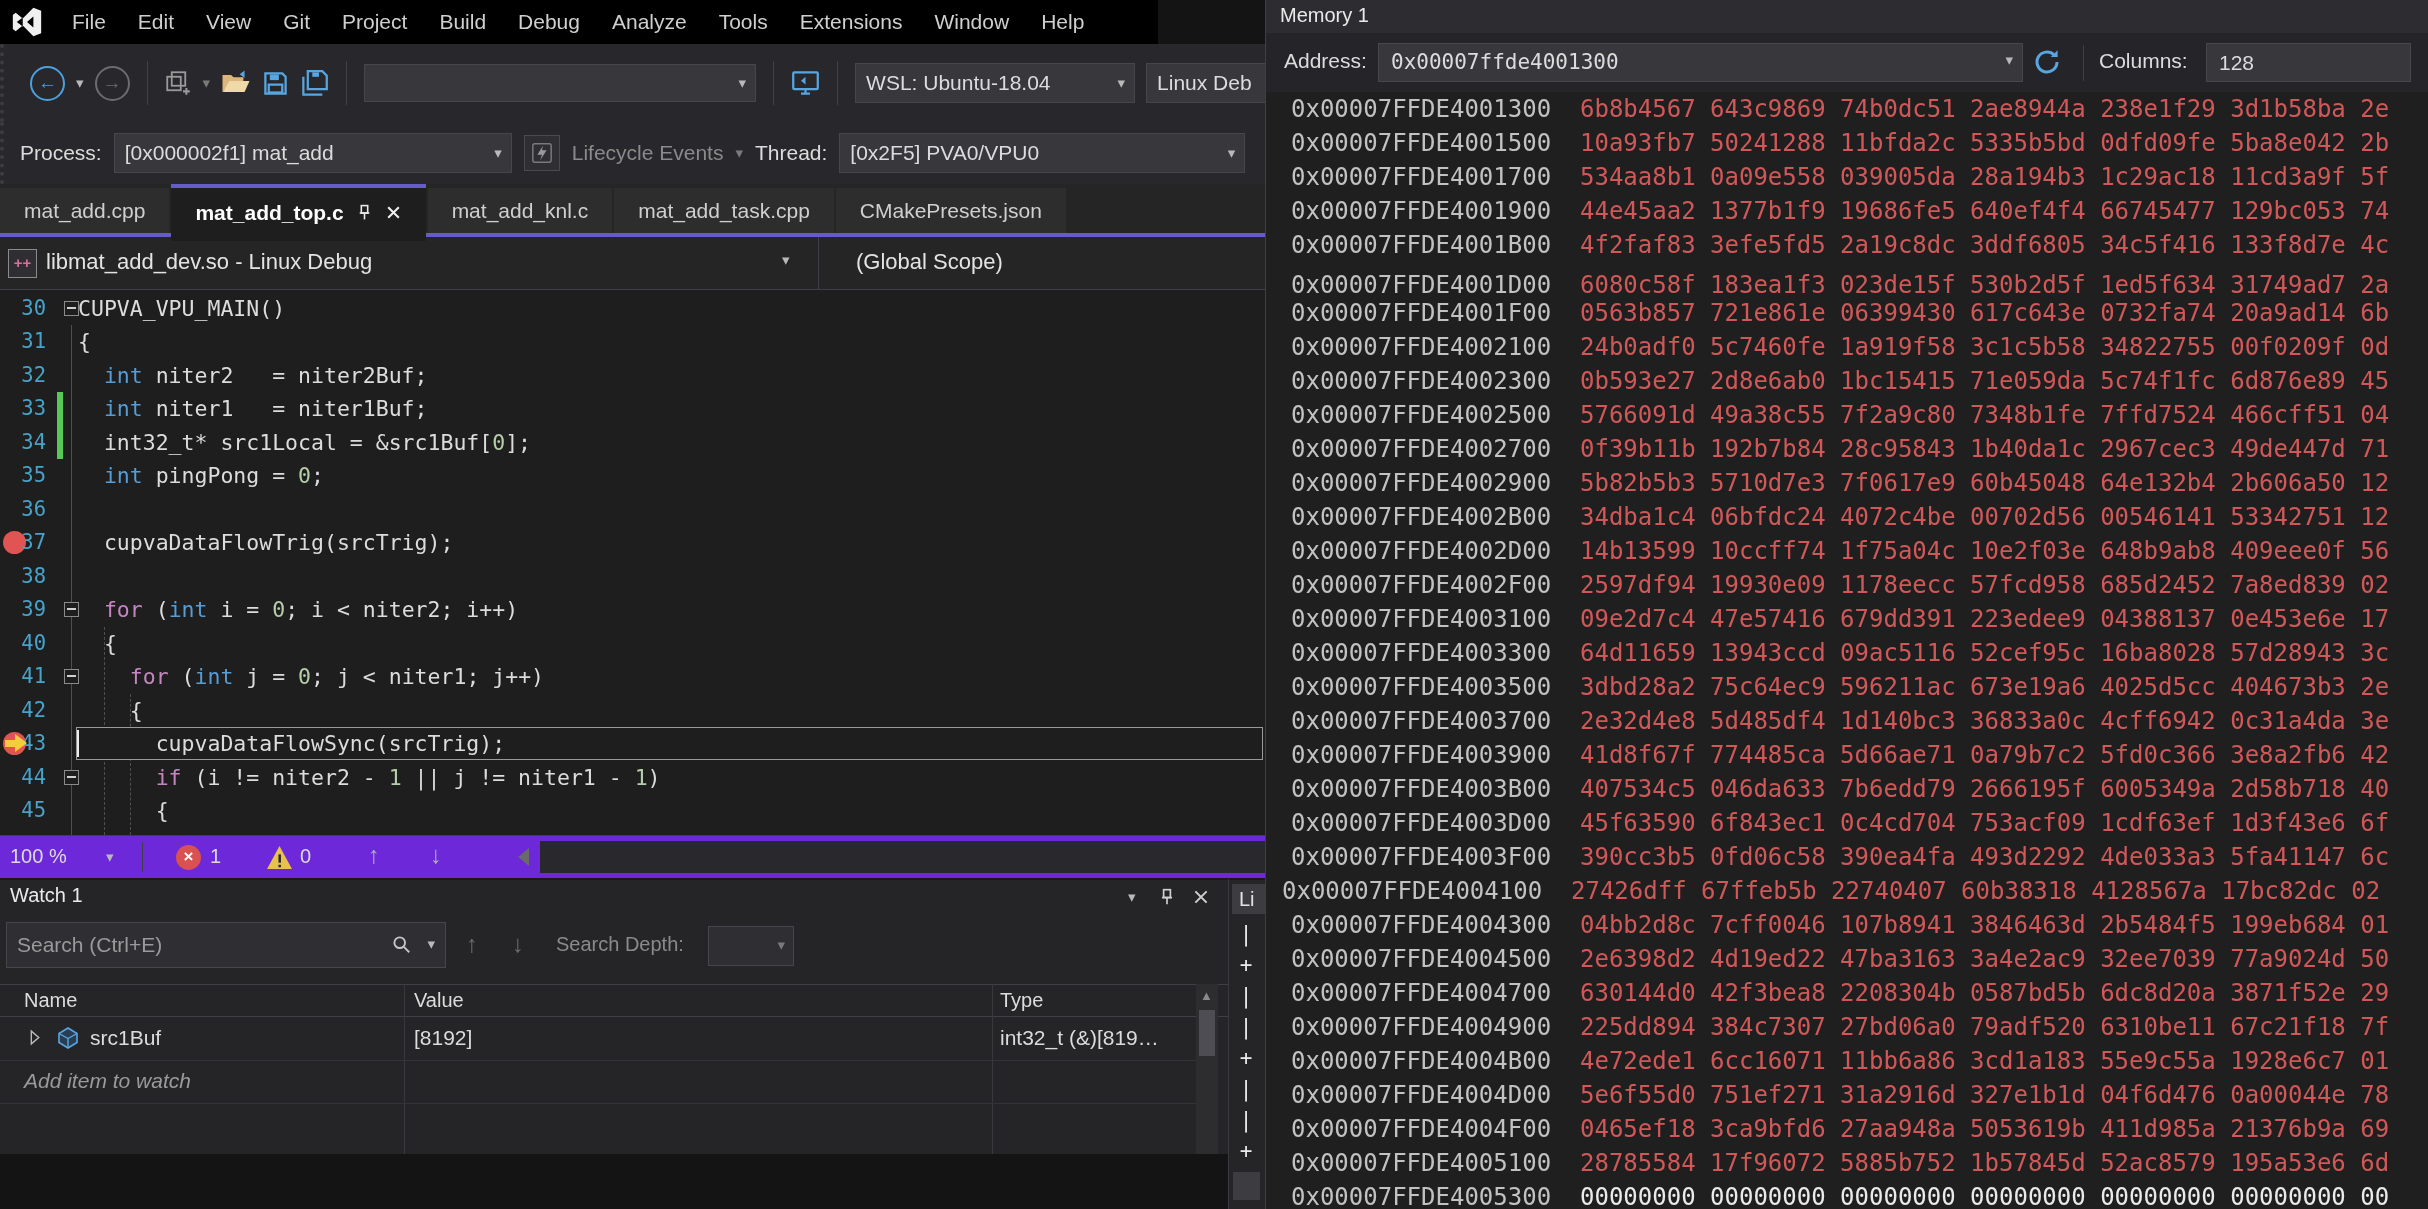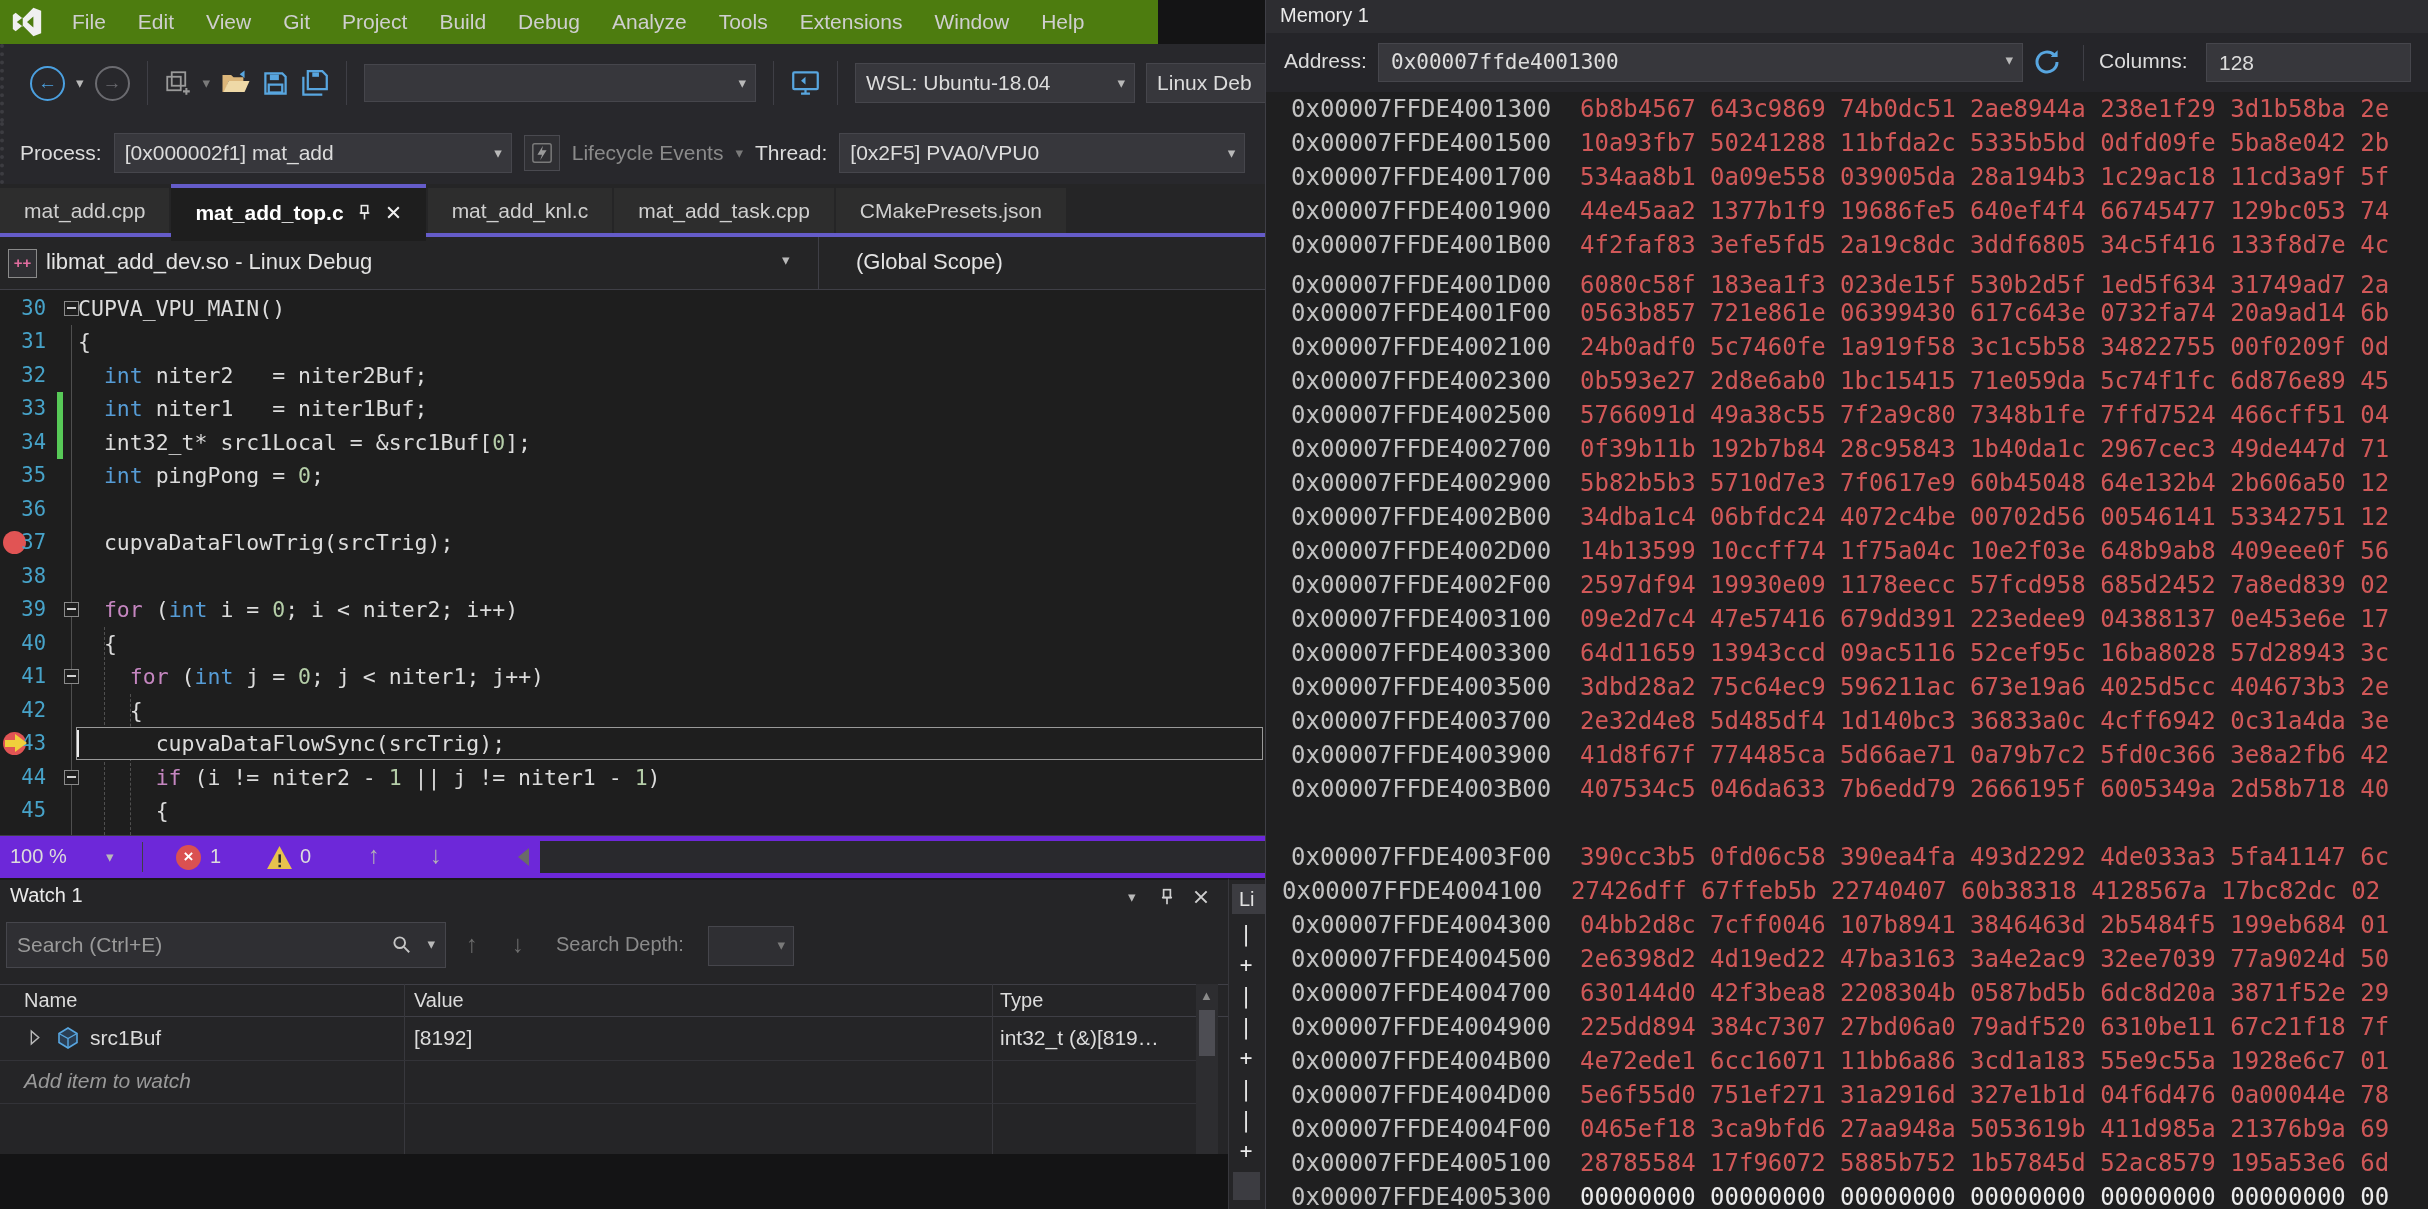--- a/index.html
+++ b/index.html
@@ -1,20 +1,20 @@
 <!DOCTYPE html>
 <html style="--accent: #655cc9; --iconblue: #4ba0e0; --bp: #e15454; --arrow: #f0cf3c; --chg: #57c957; --lnum: #47a3c9; --kw: #569cd6; --ctrl: #c586c0; --num: #b5cea8; --addr: #c2c2c2; --hexred: #d15858; --hexzero: #eaeaea;"><head>
 <meta charset="utf-8">
 <style>
   html,body{margin:0;padding:0;background:#141415;}
   body{width:2428px;height:1209px;position:relative;overflow:hidden;
        font-family:"Liberation Sans",sans-serif;color:#dcdcdc;
        -webkit-font-smoothing:antialiased;}
   
-  #menubar{position:absolute;left:0;top:0;width:1158px;height:44px;background:#4d7c0f;
+  #menubar{position:absolute;left:0;top:0;width:1158px;height:44px;background:#000000;
            display:flex;align-items:center;}
   #vslogo{margin:0 12px 0 10px;display:flex;align-items:center;}
   .menu-item{font-size:21px;color:#cfcfcf;padding:0 16px;line-height:44px;cursor:default;}
   #toolbar{position:absolute;left:0;top:44px;width:1265px;height:78px;background:#28282c;
            display:flex;align-items:center;gap:11px;padding-left:26px;box-sizing:border-box;
            border-left:4px dotted #3c3c41;}
   .tico{display:flex;align-items:center;justify-content:center;}
   .circbtn{width:31px;height:31px;border-radius:50%;border:2px solid var(--iconblue);
            color:var(--iconblue);font-size:19px;display:flex;align-items:center;justify-content:center;}
   .circbtn.dis{border-color:#6b6b70;color:#6b6b70;}
@@ -452,20 +452,21 @@
       <div class="mrow" style="top: 374px;"><span class="maddr">0x00007FFDE4002900</span><span class="mvals">  5b82b5b3 5710d7e3 7f0617e9 60b45048 64e132b4 2b606a50 12</span></div>
       <div class="mrow" style="top: 408px;"><span class="maddr">0x00007FFDE4002B00</span><span class="mvals">  34dba1c4 06bfdc24 4072c4be 00702d56 00546141 53342751 12</span></div>
       <div class="mrow" style="top: 442px;"><span class="maddr">0x00007FFDE4002D00</span><span class="mvals">  14b13599 10ccff74 1f75a04c 10e2f03e 648b9ab8 409eee0f 56</span></div>
       <div class="mrow" style="top: 476px;"><span class="maddr">0x00007FFDE4002F00</span><span class="mvals">  2597df94 19930e09 1178eecc 57fcd958 685d2452 7a8ed839 02</span></div>
       <div class="mrow" style="top: 510px;"><span class="maddr">0x00007FFDE4003100</span><span class="mvals">  09e2d7c4 47e57416 679dd391 223edee9 04388137 0e453e6e 17</span></div>
       <div class="mrow" style="top: 544px;"><span class="maddr">0x00007FFDE4003300</span><span class="mvals">  64d11659 13943ccd 09ac5116 52cef95c 16ba8028 57d28943 3c</span></div>
       <div class="mrow" style="top: 578px;"><span class="maddr">0x00007FFDE4003500</span><span class="mvals">  3dbd28a2 75c64ec9 596211ac 673e19a6 4025d5cc 404673b3 2e</span></div>
       <div class="mrow" style="top: 612px;"><span class="maddr">0x00007FFDE4003700</span><span class="mvals">  2e32d4e8 5d485df4 1d140bc3 36833a0c 4cff6942 0c31a4da 3e</span></div>
       <div class="mrow" style="top: 646px;"><span class="maddr">0x00007FFDE4003900</span><span class="mvals">  41d8f67f 774485ca 5d66ae71 0a79b7c2 5fd0c366 3e8a2fb6 42</span></div>
       <div class="mrow" style="top: 680px;"><span class="maddr">0x00007FFDE4003B00</span><span class="mvals">  407534c5 046da633 7b6edd79 2666195f 6005349a 2d58b718 40</span></div>
+      <div class="mrow" style="top: 714px;"><span class="maddr">0x00007FFDE4003D00</span><span class="mvals">  45f63590 6f843ec1 0c4cd704 753acf09 1cdf63ef 1d3f43e6 6f</span></div>
       <div class="mrow" style="top: 748px;"><span class="maddr">0x00007FFDE4003F00</span><span class="mvals">  390cc3b5 0fd06c58 390ea4fa 493d2292 4de033a3 5fa41147 6c</span></div>
       <div class="mrow" style="top: 782px; padding-left: 16px;"><span class="maddr">0x00007FFDE4004100</span><span class="mvals">  27426dff 67ffeb5b 22740407 60b38318 4128567a 17bc82dc 02</span></div>
       <div class="mrow" style="top: 816px;"><span class="maddr">0x00007FFDE4004300</span><span class="mvals">  04bb2d8c 7cff0046 107b8941 3846463d 2b5484f5 199eb684 01</span></div>
       <div class="mrow" style="top: 850px;"><span class="maddr">0x00007FFDE4004500</span><span class="mvals">  2e6398d2 4d19ed22 47ba3163 3a4e2ac9 32ee7039 77a9024d 50</span></div>
       <div class="mrow" style="top: 884px;"><span class="maddr">0x00007FFDE4004700</span><span class="mvals">  630144d0 42f3bea8 2208304b 0587bd5b 6dc8d20a 3871f52e 29</span></div>
       <div class="mrow" style="top: 918px;"><span class="maddr">0x00007FFDE4004900</span><span class="mvals">  225dd894 384c7307 27bd06a0 79adf520 6310be11 67c21f18 7f</span></div>
       <div class="mrow" style="top: 952px;"><span class="maddr">0x00007FFDE4004B00</span><span class="mvals">  4e72ede1 6cc16071 11bb6a86 3cd1a183 55e9c55a 1928e6c7 01</span></div>
       <div class="mrow" style="top: 986px;"><span class="maddr">0x00007FFDE4004D00</span><span class="mvals">  5e6f55d0 751ef271 31a2916d 327e1b1d 04f6d476 0a00044e 78</span></div>
       <div class="mrow" style="top: 1020px;"><span class="maddr">0x00007FFDE4004F00</span><span class="mvals">  0465ef18 3ca9bfd6 27aa948a 5053619b 411d985a 21376b9a 69</span></div>
       <div class="mrow" style="top: 1054px;"><span class="maddr">0x00007FFDE4005100</span><span class="mvals">  28785584 17f96072 5885b752 1b57845d 52ac8579 195a53e6 6d</span></div>

